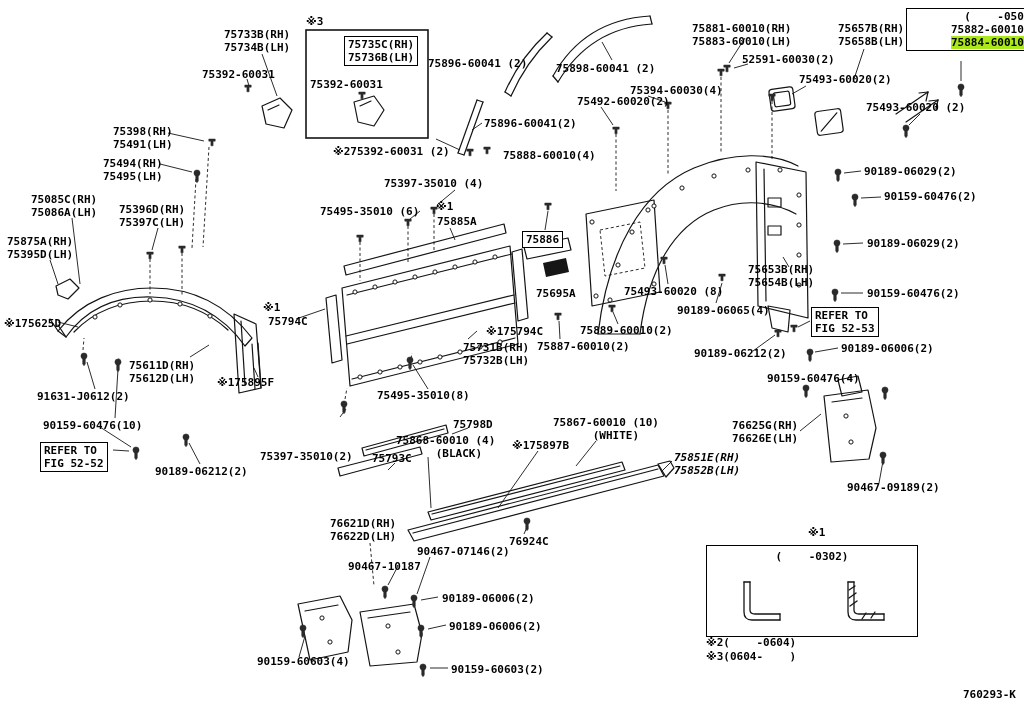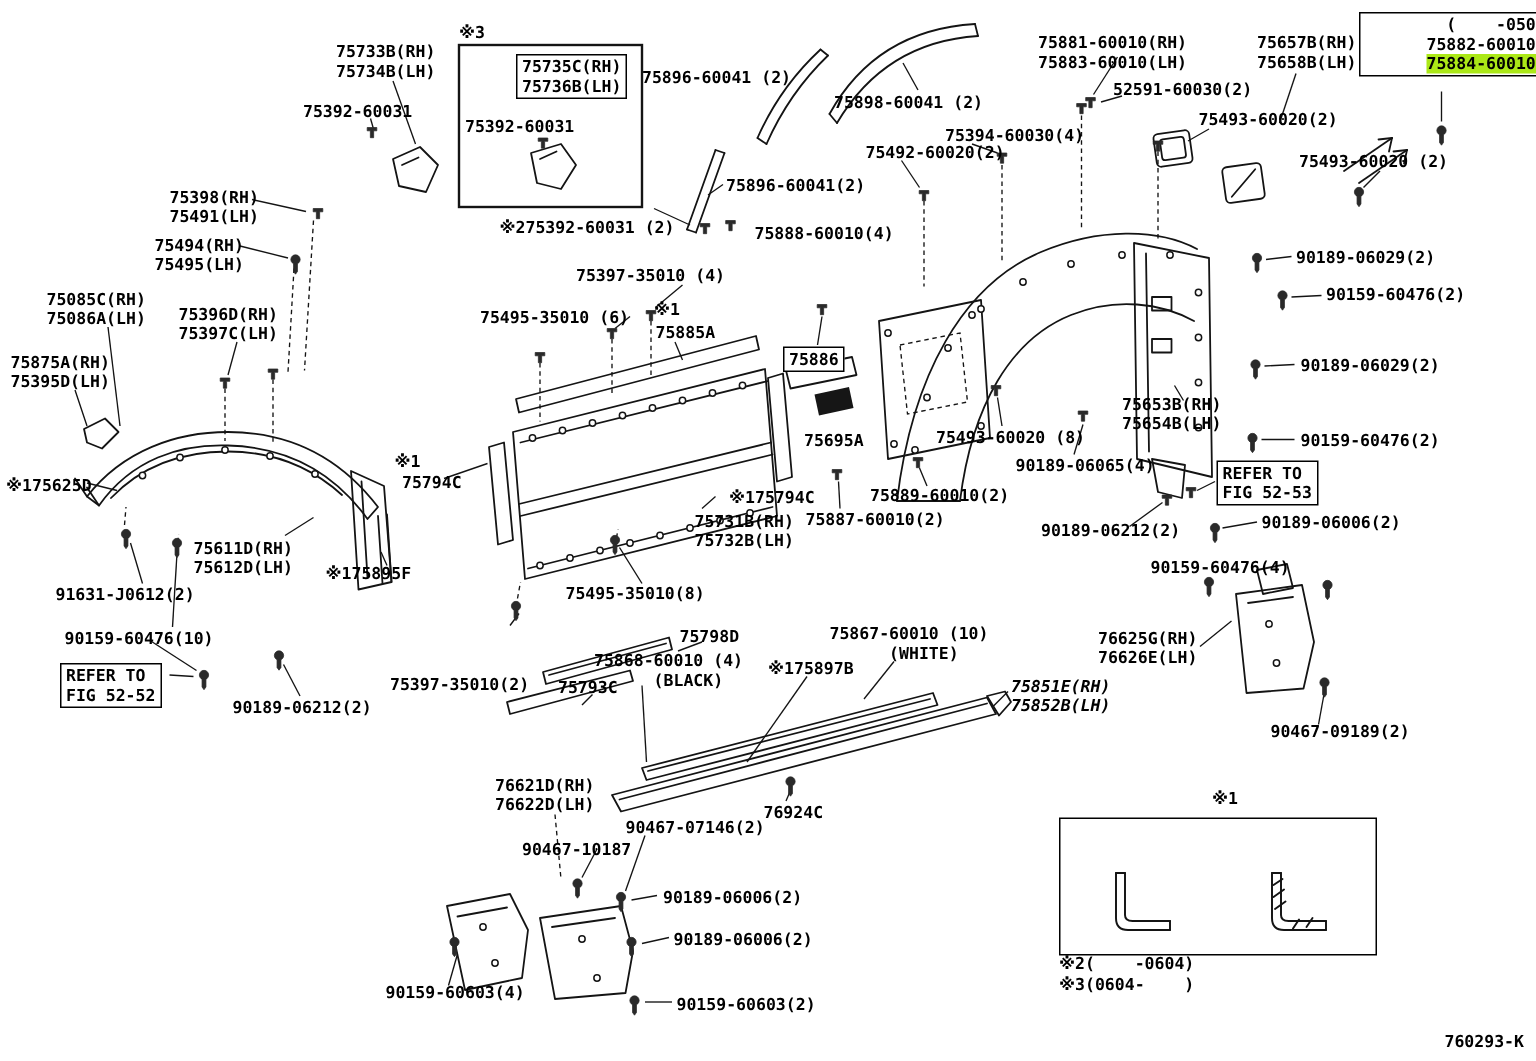--- a/index.html
+++ b/index.html
@@ -330,29 +330,32 @@
         <use href="#clip" x="722" y="277"></use>
         <use href="#clip" x="612" y="308"></use>
       <use href="#clip" x="558" y="316"></use>
         <use href="#clip" x="794" y="328"></use>
         <use href="#clip" x="778" y="333"></use>
       <use href="#clip" x="470" y="152"></use>
     </g>
   </svg>
 
   <div class="vtable">
+    <div class="vcell">
+      <div class="vhead">(    -0302)</div>
+    </div>
   </div>
 
   <div id="labels-layer">
       <div class="lbl" style="left: 224px; top: 28px;"><div>75733B(RH)</div><div>75734B(LH)</div></div>
       <div class="lbl" style="left: 306px; top: 15px;"><div>※3</div></div>
       <div class="lbl boxed" style="left: 344px; top: 36px;"><div>75735C(RH)</div><div>75736B(LH)</div></div>
       <div class="lbl" style="left: 202px; top: 68px;"><div>75392-60031</div></div>
       <div class="lbl" style="left: 310px; top: 78px;"><div>75392-60031</div></div>
-      <div class="lbl" style="left: 428px; top: 45px;"><div>75896-60041 (2)</div></div>
+      <div class="lbl" style="left: 428px; top: 57px;"><div>75896-60041 (2)</div></div>
       <div class="lbl" style="left: 556px; top: 62px;"><div>75898-60041 (2)</div></div>
       <div class="lbl" style="left: 692px; top: 22px;"><div>75881-60010(RH)</div><div>75883-60010(LH)</div></div>
       <div class="lbl" style="left: 838px; top: 22px;"><div>75657B(RH)</div><div>75658B(LH)</div></div>
       <div class="lbl boxed" style="left: 906px; top: 8px; padding-left: 44px;"><div style="text-align: center;">(    -0505)</div><div>75882-60010(RH)</div><div class="hl">75884-60010(LH)</div></div>
       <div class="lbl" style="left: 742px; top: 53px;"><div>52591-60030(2)</div></div>
       <div class="lbl" style="left: 799px; top: 73px;"><div>75493-60020(2)</div></div>
       <div class="lbl" style="left: 866px; top: 101px;"><div>75493-60020 (2)</div></div>
       <div class="lbl" style="left: 630px; top: 84px;"><div>75394-60030(4)</div></div>
       <div class="lbl" style="left: 577px; top: 95px;"><div>75492-60020(2)</div></div>
       <div class="lbl" style="left: 484px; top: 117px;"><div>75896-60041(2)</div></div>

